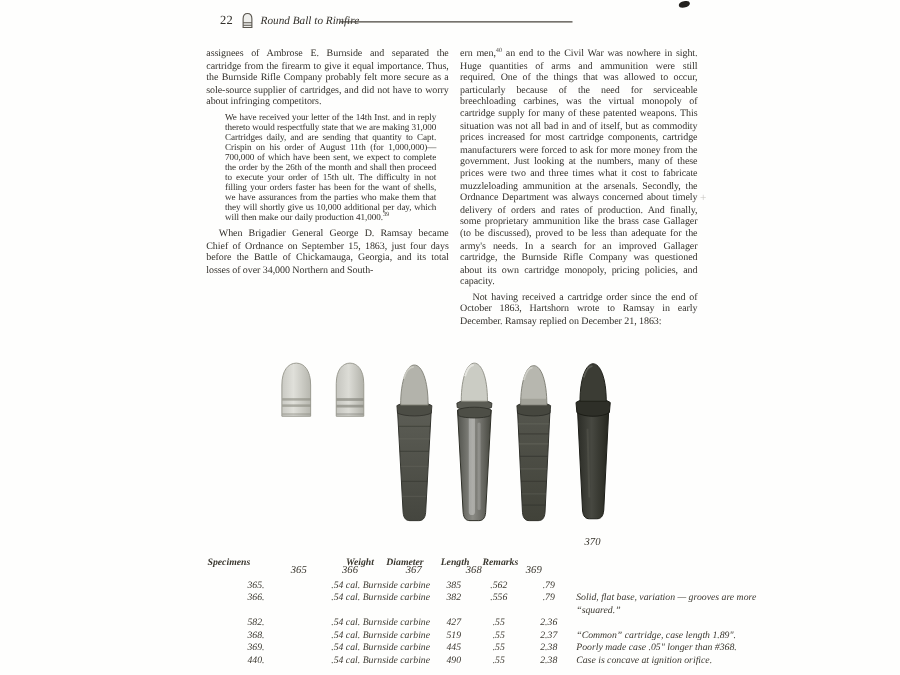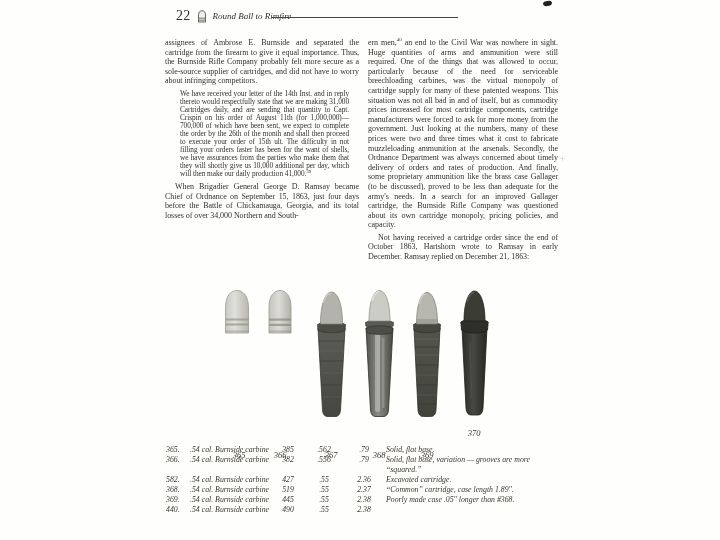--- a/index.html
+++ b/index.html
@@ -5,21 +5,21 @@
   html,body{margin:0;padding:0;}
   body{
     width:720px;height:540px;background:#ffffff;
     font-family:"Liberation Serif", serif;
     color:#33302b;position:relative;overflow:hidden;
   }
   .page{position:absolute;left:0;top:0;width:720px;height:540px;background:#fefefd;}
 
   
   .hdr{position:absolute;left:176px;top:9px;height:14px;display:flex;align-items:center;}
-  .hdr .pgnum{font-size:14px;letter-spacing:.2px;}
+  .hdr .pgnum{font-size:10px;letter-spacing:.2px;}
   .hdr .logo{margin:0 5px 0 7px;display:block;}
   .hdr .title{font-style:italic;font-size:9px;white-space:nowrap;font-family:Liberation Serif, serif;}
   .hdr-rule{position:absolute;left:272px;top:17px;width:186px;height:0;border-top:1.2px solid #4a463f;}
 
   
   .smudge{position:absolute;left:543px;top:1px;width:9px;height:5px;background:#23211e;border-radius:50% 40% 55% 45%;transform:rotate(-8deg);}
   .plusmark{position:absolute;left:560px;top:153px;font-size:9px;color:#c6c4c0;}
 
   
   .col{position:absolute;top:38px;text-align:justify;font-size:8px;line-height:9.6px;letter-spacing:-0.05px;}
@@ -31,22 +31,22 @@
   sup{font-size:5px;line-height:0;}
 
   
   .bullet{position:absolute;}
   .figlabel{position:absolute;width:34px;text-align:center;font-style:italic;font-size:8.5px;color:#3a372f;margin-top:29px;}
 
   
   .spec-table{position:absolute;left:166px;top:445px;width:396px;font-style:italic;font-size:7.8px;line-height:10px;color:#3a372f;}
   .t-row{display:flex;align-items:flex-start;}
   .t-head{font-weight:bold;margin-bottom:8px;}
-  .c-num{width:24px;flex:none;}
-  .c-spec{width:84px;flex:none;}
+  .c-num{width:24px;flex:none;margin-left:32px;}
+  .c-spec{width:84px;flex:none;margin-left:43px;}
   .c-wt{width:28px;flex:none;text-align:center;}
   .c-dia{width:44px;flex:none;text-align:center;}
   .c-len{width:36px;flex:none;text-align:center;}
   .c-rem{width:174px;flex:none;margin-left:4px;}
   .t-head .c-specs{width:108px;flex:none;}
 </style>
 </head>
 <body>
 
 <div class="page">
@@ -196,44 +196,49 @@
 
     <span class="figlabel" style="left:222px;top:421px;">365</span>
     <span class="figlabel" style="left:263px;top:421px;">366</span>
     <span class="figlabel" style="left:314px;top:421px;">367</span>
     <span class="figlabel" style="left:362px;top:421px;">368</span>
     <span class="figlabel" style="left:410px;top:421px;">369</span>
     <span class="figlabel" style="left:457px;top:399px;">370</span>
   </div>
 
   <div class="spec-table">
+    <div class="t-row t-head">
+      <span class="c-specs">Specimens</span>
+      <span class="c-wt" style="width:28px">Weight</span>
+      <span class="c-dia">Diameter</span>
+      <span class="c-len">Length</span>
+      <span class="c-rem">Remarks</span>
+    </div>
 
     <div class="t-row">
       <span class="c-num">365.</span>
       <span class="c-spec">.54 cal. Burnside carbine</span>
       <span class="c-wt">385</span>
       <span class="c-dia">.562</span>
       <span class="c-len">.79</span>
-      <span class="c-rem">Solid, flat base.</span>
     </div>
     <div class="t-row">
       <span class="c-num">366.</span>
       <span class="c-spec">.54 cal. Burnside carbine</span>
       <span class="c-wt">382</span>
       <span class="c-dia">.556</span>
       <span class="c-len">.79</span>
       <span class="c-rem">Solid, flat base, variation — grooves are more “squared.”</span>
     </div>
     <div class="t-row">
       <span class="c-num">582.</span>
       <span class="c-spec">.54 cal. Burnside carbine</span>
       <span class="c-wt">427</span>
       <span class="c-dia">.55</span>
       <span class="c-len">2.36</span>
-      <span class="c-rem">Excavated cartridge.</span>
     </div>
     <div class="t-row">
       <span class="c-num">368.</span>
       <span class="c-spec">.54 cal. Burnside carbine</span>
       <span class="c-wt">519</span>
       <span class="c-dia">.55</span>
       <span class="c-len">2.37</span>
       <span class="c-rem">“Common” cartridge, case length 1.89".</span>
     </div>
     <div class="t-row">
@@ -243,16 +248,17 @@
       <span class="c-dia">.55</span>
       <span class="c-len">2.38</span>
       <span class="c-rem">Poorly made case .05" longer than #368.</span>
     </div>
     <div class="t-row">
       <span class="c-num">440.</span>
       <span class="c-spec">.54 cal. Burnside carbine</span>
       <span class="c-wt">490</span>
       <span class="c-dia">.55</span>
       <span class="c-len">2.38</span>
+      <span class="c-rem">Case is concave at ignition orifice.</span>
     </div>
   </div>
 
 </div>
 
 </body></html>

